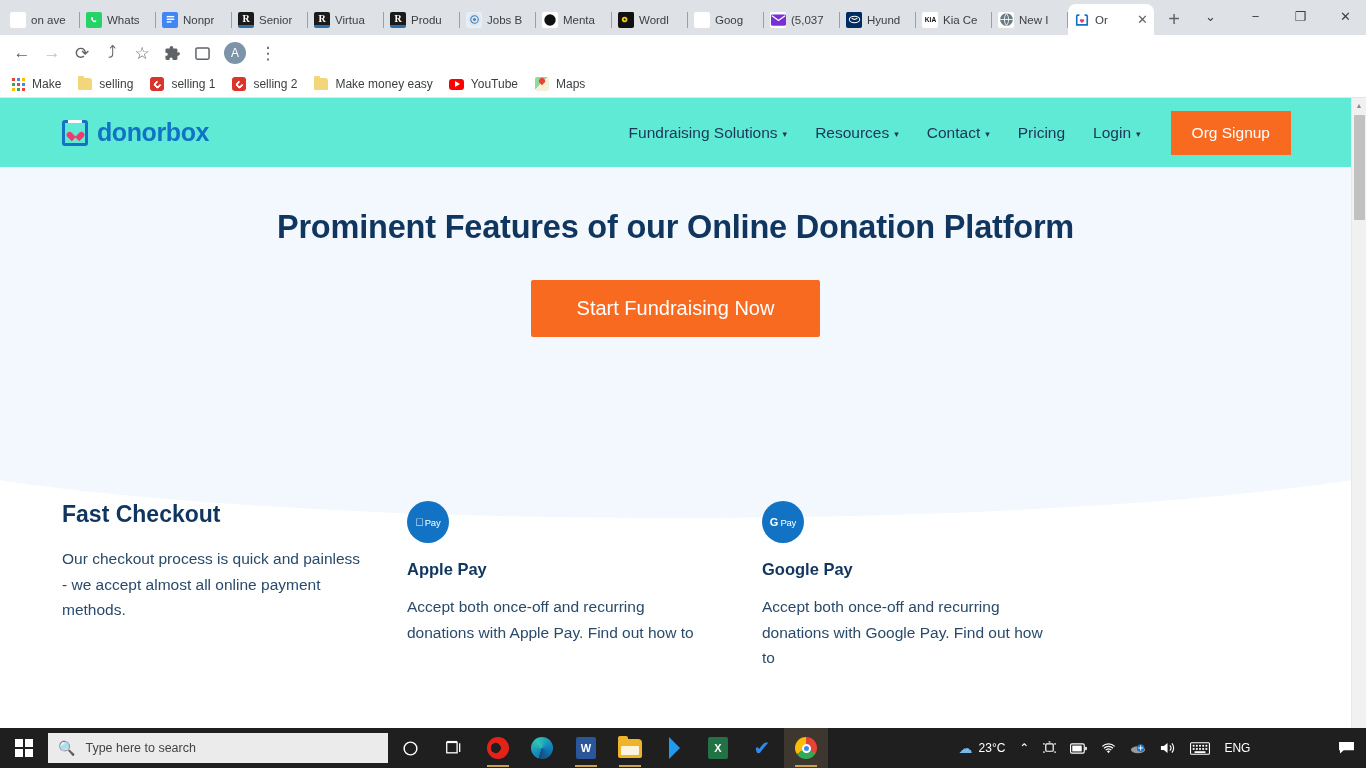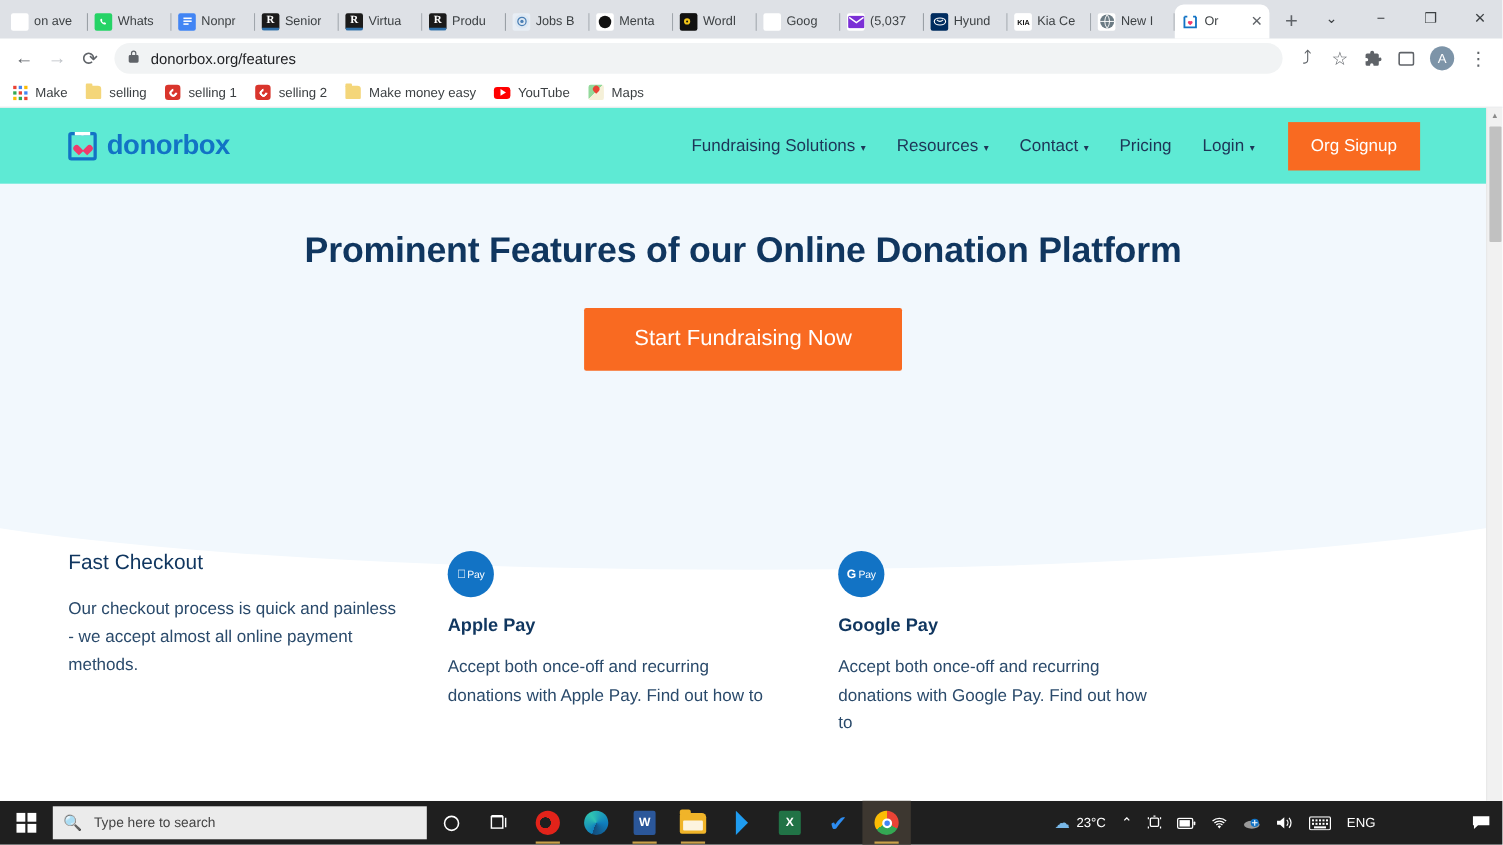--- a/index.html
+++ b/index.html
@@ -312,22 +312,22 @@
   .features {
     position: relative;
     z-index: 2;
     margin-top: 164px;
     padding: 0 62px;
     display: grid;
     grid-template-columns: 345px 355px 1fr;
     gap: 0;
   }
   .feat-title {
-    font-size: 19px;
-    font-weight: 400;
+    font-size: 23px;
+    font-weight: 700;
     color: #10365f;
     margin-bottom: 18px;
   }
   .feat-body {
     font-size: 15.5px;
     color: #2a4a6b;
     line-height: 25.5px;
     max-width: 300px;
   }
   .paycard .payicon {
@@ -561,28 +561,20 @@
       <div>−</div>
       <div>❐</div>
       <div>✕</div>
     </div>
   </div>
 
   <div class="toolbar">
     <div class="navbtn">←</div>
     <div class="navbtn dim">→</div>
     <div class="navbtn">⟳</div>
-    <div class="omnibox">
-      <span class="lock">
-        <svg width="11" height="13" viewBox="0 0 11 13">
-            <path d="M3 5V3.5a2.5 2.5 0 015 0V5h.7A1.3 1.3 0 0110 6.3v4.4A1.3 1.3 0 018.7 12H2.3A1.3 1.3 0 011 10.7V6.3A1.3 1.3 0 012.3 5H3zm1.1 0h2.8V3.5a1.4 1.4 0 00-2.8 0V5z" fill="#5f6368"></path>
-          </svg>
-      </span>
-      <span class="url">donorbox.org/features</span>
-    </div>
     <div class="toolbar-right">
       <div class="navbtn">⤴</div>
       <div class="navbtn">☆</div>
       <div class="navbtn">
         <svg width="17" height="17" viewBox="0 0 24 24" fill="#5f6368">
             <path d="M20 11h-1V7a2 2 0 00-2-2h-4V4a2.5 2.5 0 00-5 0v1H4a2 2 0 00-2 2v3.8h1.2a2.2 2.2 0 110 4.4H2V19a2 2 0 002 2h3.8v-1.2a2.2 2.2 0 114.4 0V21H17a2 2 0 002-2v-4h1a2.5 2.5 0 000-5z"></path>
           </svg>
       </div>
       <div class="navbtn">
         <svg width="15" height="15" viewBox="0 0 16 16">

